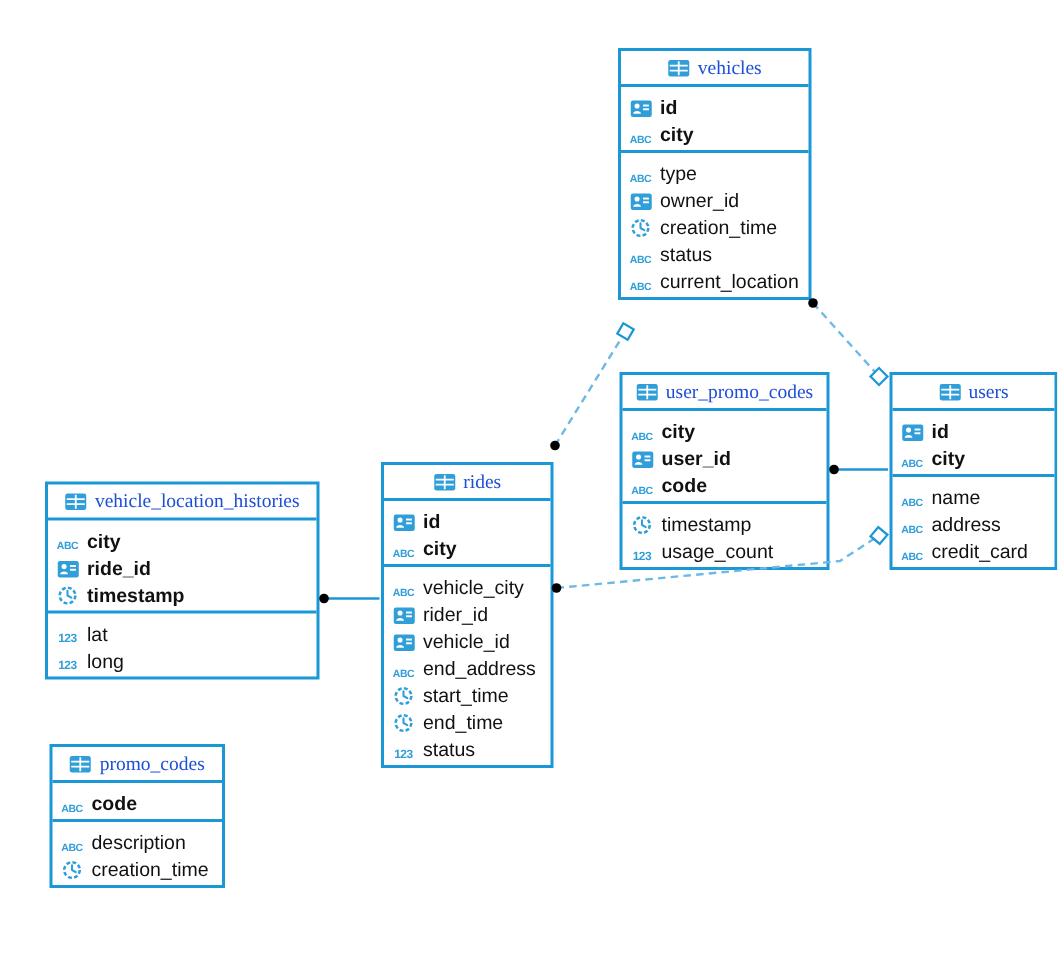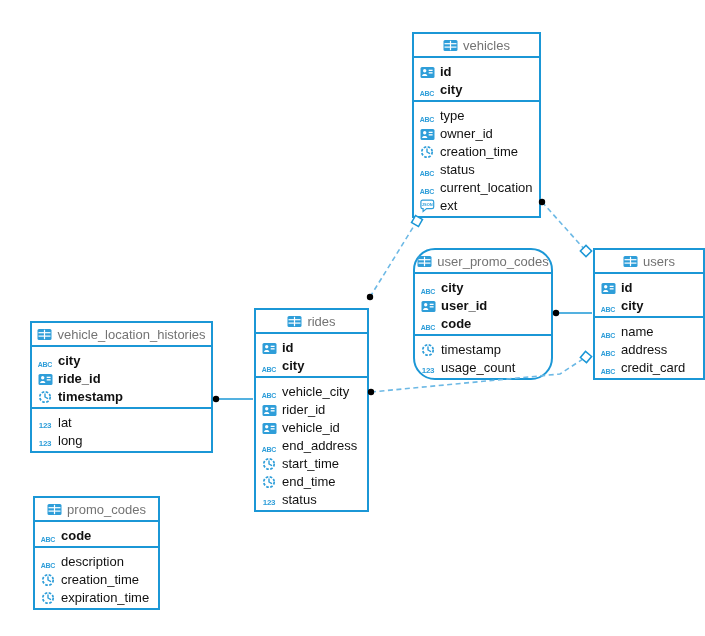--- a/index.html
+++ b/index.html
@@ -23,21 +23,21 @@
   .col-row{
     display:flex;align-items:flex-end;gap:4px;height:18px;
     padding:0 4px;font-size:13px;white-space:nowrap;
   }
   .col-row.bold{font-weight:700;}
   .type-icon{
     width:18px;flex:0 0 18px;display:flex;justify-content:center;align-items:center;
   }
   .txt-ic{font-size:7px;font-weight:700;color:var(--icon,#2f9ed9);letter-spacing:-0.3px;}
   .num-ic{font-size:8px;font-weight:700;color:var(--icon,#2f9ed9);letter-spacing:-0.3px;}
-  .tbl-title{color:#737373;}
+  .tbl-title{color:#1d4ed8;font-family:Liberation Serif, serif;}
 </style>
 </head>
 <body>
 
 <div class="canvas" style="background: rgb(255, 255, 255);">
   <svg class="relations" width="705" height="636" viewBox="0 0 705 636" xmlns="http://www.w3.org/2000/svg">
       <polyline points="370,297 417,221" fill="none" stroke="#6db9e5" stroke-width="1.6" stroke-dasharray="5 3.5"></polyline>
       <circle cx="370" cy="297" r="3.2" fill="#000000"></circle>
       <rect x="-4" y="-4" width="8" height="8" fill="#ffffff" stroke="#1b97d6" stroke-width="1.5" transform="translate(417,221) rotate(30)"></rect>
       <polyline points="542,202 586,251" fill="none" stroke="#6db9e5" stroke-width="1.6" stroke-dasharray="5 3.5"></polyline>
@@ -116,32 +116,23 @@
             <span class="txt-ic">ABC</span>
           </span>
           <span>status</span>
         </div>
         <div class="col-row">
           <span class="type-icon">
             <span class="txt-ic">ABC</span>
           </span>
           <span>current_location</span>
         </div>
-        <div class="col-row">
-          <span class="type-icon">
-            <svg width="15" height="14" viewBox="0 0 15 14">
-              <path d="M2.6 1.2 H12 a1.7 1.7 0 0 1 1.7 1.7 V7.9 a1.7 1.7 0 0 1 -1.7 1.7 H6.6 L3.1 12.4 V9.6 H2.6 A1.7 1.7 0 0 1 0.9 7.9 V2.9 A1.7 1.7 0 0 1 2.6 1.2 Z" fill="#fff" stroke="#2f9ed9" stroke-width="1.2"></path>
-              <text x="7.3" y="7.4" font-size="4" font-weight="bold" fill="#2f9ed9" text-anchor="middle" font-family="Liberation Sans, sans-serif">JSON</text>
-            </svg>
-          </span>
-          <span>ext</span>
-        </div>
-      </div>
-    </div>
-    <div class="table-node" style="left: 413px; top: 248px; width: 140px; border-radius: 22px;">
+      </div>
+    </div>
+    <div class="table-node" style="left: 413px; top: 248px; width: 140px;">
       <div class="table-header">
         <span style="display: flex;">
           <svg width="15" height="13" viewBox="0 0 15 13">
             <rect x="0.5" y="1" width="14" height="11" rx="1.5" fill="#2f9ed9"></rect>
             <line x1="1.5" y1="4.7" x2="13.5" y2="4.7" stroke="#fff" stroke-width="1.2"></line>
             <line x1="1.5" y1="8.1" x2="13.5" y2="8.1" stroke="#fff" stroke-width="1.2"></line>
             <line x1="7.5" y1="1.8" x2="7.5" y2="11.2" stroke="#fff" stroke-width="1.2"></line>
           </svg>
         </span>
         <span class="tbl-title">user_promo_codes</span>
@@ -387,21 +378,21 @@
           <span>lat</span>
         </div>
         <div class="col-row">
           <span class="type-icon">
             <span class="num-ic">123</span>
           </span>
           <span>long</span>
         </div>
       </div>
     </div>
-    <div class="table-node" style="left: 33px; top: 496px; width: 127px;">
+    <div class="table-node" style="left: 33px; top: 496px; width: 117px;">
       <div class="table-header">
         <span style="display: flex;">
           <svg width="15" height="13" viewBox="0 0 15 13">
             <rect x="0.5" y="1" width="14" height="11" rx="1.5" fill="#2f9ed9"></rect>
             <line x1="1.5" y1="4.7" x2="13.5" y2="4.7" stroke="#fff" stroke-width="1.2"></line>
             <line x1="1.5" y1="8.1" x2="13.5" y2="8.1" stroke="#fff" stroke-width="1.2"></line>
             <line x1="7.5" y1="1.8" x2="7.5" y2="11.2" stroke="#fff" stroke-width="1.2"></line>
           </svg>
         </span>
         <span class="tbl-title">promo_codes</span>
@@ -422,25 +413,16 @@
           <span>description</span>
         </div>
         <div class="col-row">
           <span class="type-icon">
             <svg width="14" height="14" viewBox="0 0 14 14">
               <circle cx="7" cy="7" r="5.2" fill="none" stroke="#2f9ed9" stroke-width="1.7" stroke-dasharray="2.6 1.5"></circle>
               <path d="M7 7 L7 3.9 M7 7 L9.5 8.4" fill="none" stroke="#2f9ed9" stroke-width="1.4" stroke-linecap="round"></path>
             </svg>
           </span>
           <span>creation_time</span>
-        </div>
-        <div class="col-row">
-          <span class="type-icon">
-            <svg width="14" height="14" viewBox="0 0 14 14">
-              <circle cx="7" cy="7" r="5.2" fill="none" stroke="#2f9ed9" stroke-width="1.7" stroke-dasharray="2.6 1.5"></circle>
-              <path d="M7 7 L7 3.9 M7 7 L9.5 8.4" fill="none" stroke="#2f9ed9" stroke-width="1.4" stroke-linecap="round"></path>
-            </svg>
-          </span>
-          <span>expiration_time</span>
         </div>
       </div>
     </div>
   </div>
 
 </body></html>

